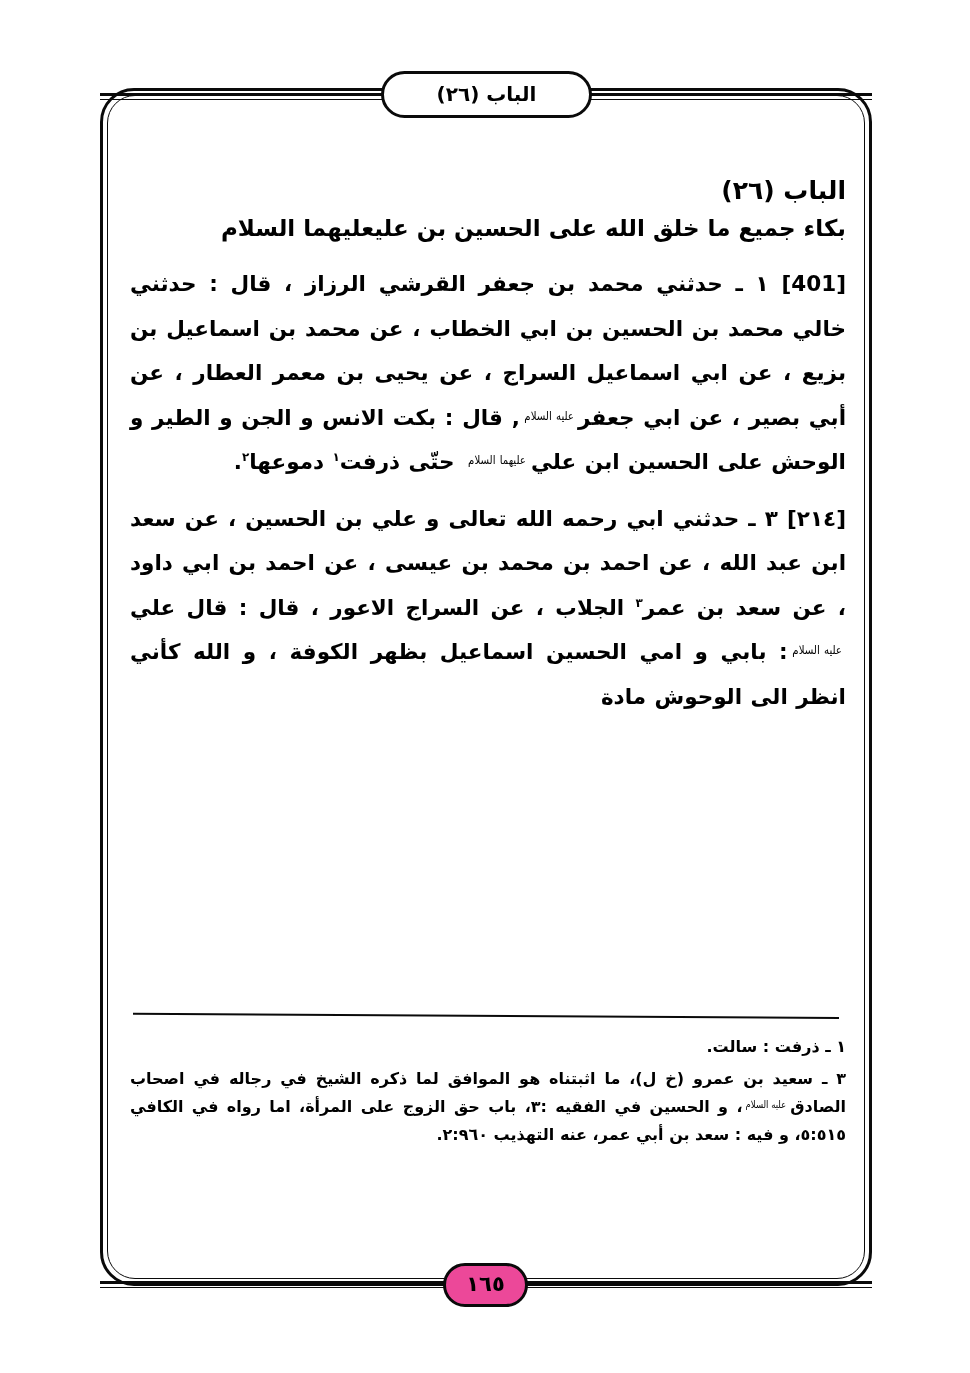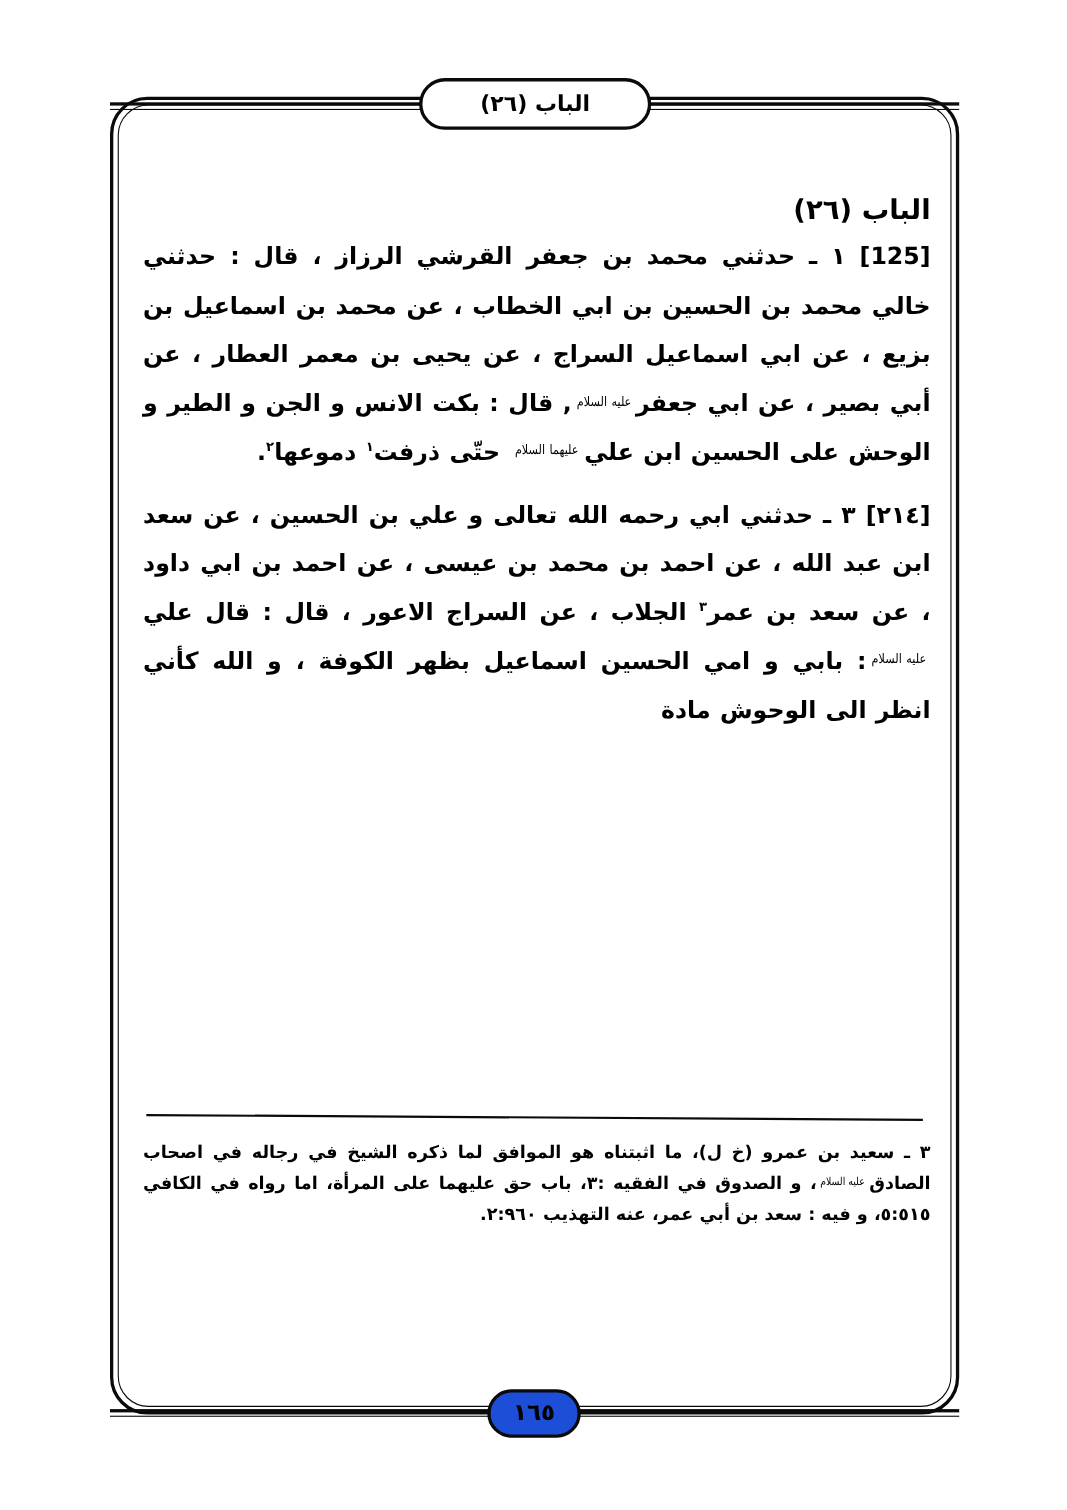--- a/index.html
+++ b/index.html
@@ -97,21 +97,21 @@
   }
 
   .page-number-badge {
     position: absolute;
     left: 443px;
     top: 1263px;
     width: 85px;
     height: 44px;
     border: 3.5px solid #0a0a0a;
     border-radius: 24px;
-    background: #1d4ed8;
+    background: #ec4899;
     box-sizing: border-box;
     display: flex;
     align-items: center;
     justify-content: center;
     z-index: 4;
   }
   .page-number-badge .pnum {
     font-size: 21px;
     font-weight: bold;
     line-height: 1;
@@ -223,23 +223,26 @@
   <div class="header-rule"></div>
   <div class="header-rule thin"></div>
   <div class="header-badge">
     <span class="badge-text">الباب (٢٦)</span>
   </div>
 
   <div class="content">
 
     <h1 class="chapter-title">الباب (٢٦)</h1>
 
+    <h2 class="chapter-subtitle">
+      <span>بكاء جميع ما خلق الله على الحسين بن علي</span><span class="honorific">عليهما السلام</span>
+    </h2>
 
     <p class="hadith">
-      <span class="num-ref">[125]</span>
+      <span class="num-ref">[401]</span>
       <span class="num-ref">١</span>
       <span>ـ</span>
       <span>حدثني محمد بن جعفر القرشي الرزاز ، قال : حدثني خالي محمد بن الحسين بن ابي الخطاب ، عن محمد بن اسماعيل بن بزيع ، عن ابي اسماعيل السراج ، عن يحيى بن معمر العطار ، عن أبي بصير ، عن ابي جعفر</span><span class="honorific">عليه السلام</span><span>, قال : بكت الانس و الجن و الطير و الوحش على الحسين ابن علي</span><span class="honorific">عليهما السلام</span>
       <span>حتّى ذرفت</span><sup>١</sup>
       <span>دموعها</span><sup>٢</sup><span>.</span>
     </p>
 
 
     <p class="hadith">
       <span class="num-ref">[٢١٤]</span>
@@ -248,25 +251,29 @@
       <span>حدثني ابي رحمه الله تعالى و علي بن الحسين ، عن سعد ابن عبد الله ، عن احمد بن محمد بن عيسى ، عن احمد بن ابي داود ، عن سعد بن عمر</span><sup>٣</sup>
       <span>الجلاب ، عن السراج الاعور ، قال : قال علي</span><span class="honorific">عليه السلام</span><span>: بابي و امي الحسين اسماعيل بظهر الكوفة ، و الله كأني انظر الى الوحوش مادة</span>
     </p>
 
   </div>
 
   <div class="fn-sep"></div>
 
   <div class="footnotes">
 
+    <p class="fn">
+      <span>١ ـ</span>
+      <span>ذرفت : سالت.</span>
+    </p>
 
 
     <p class="fn wrap">
       <span>٣ ـ</span>
-      <span>سعيد بن عمرو (خ ل)، ما اثبتناه هو الموافق لما ذكره الشيخ في رجاله في اصحاب الصادق</span><span class="honorific">عليه السلام</span><span>، و الصدوق في الفقيه :٣، باب حق عليهما على المرأة، اما رواه في الكافي ٥:٥١٥، و فيه : سعد بن أبي عمر، عنه التهذيب ٢:٩٦٠.</span>
+      <span>سعيد بن عمرو (خ ل)، ما اثبتناه هو الموافق لما ذكره الشيخ في رجاله في اصحاب الصادق</span><span class="honorific">عليه السلام</span><span>، و الحسين في الفقيه :٣، باب حق الزوج على المرأة، اما رواه في الكافي ٥:٥١٥، و فيه : سعد بن أبي عمر، عنه التهذيب ٢:٩٦٠.</span>
     </p>
 
   </div>
 
   <div class="footer-rule"></div>
   <div class="footer-rule thin"></div>
   <div class="page-number-badge">
     <span class="pnum">١٦٥</span>
   </div>
 

